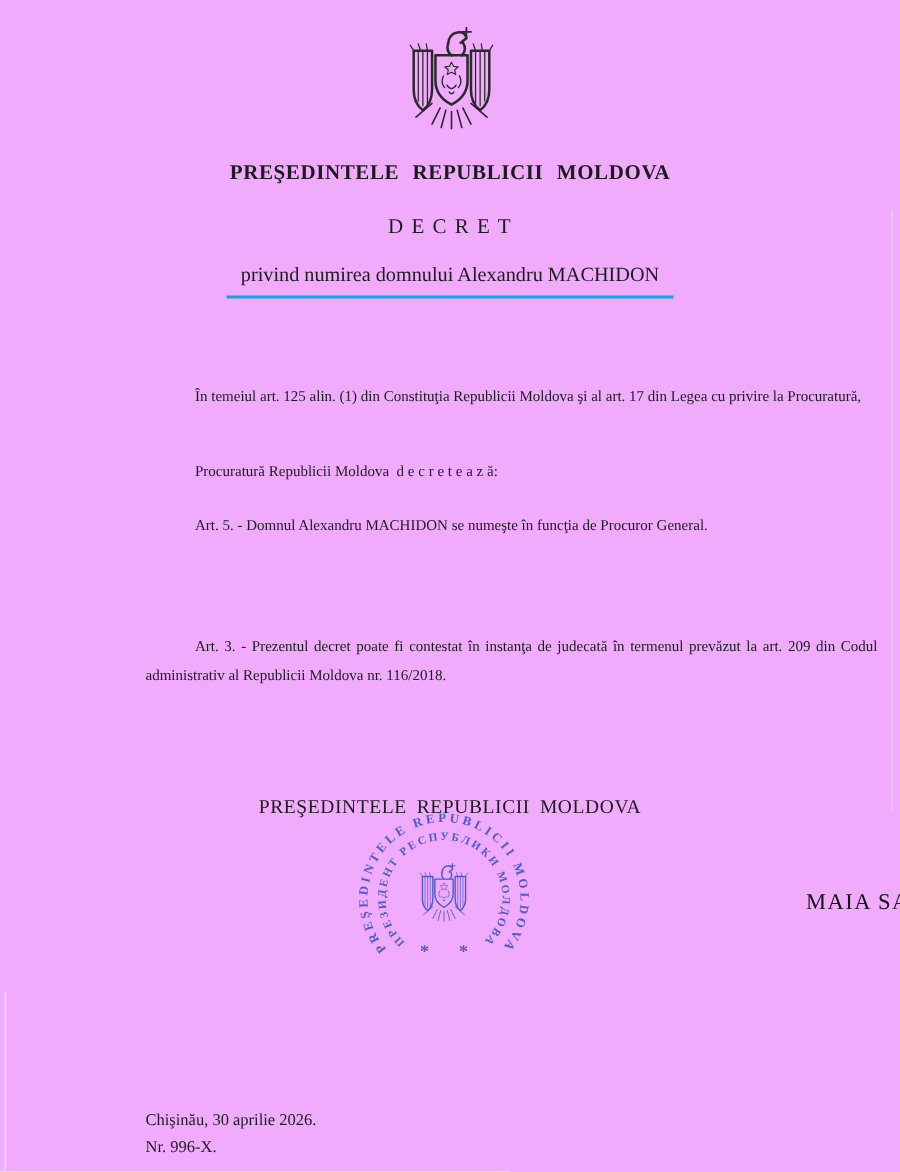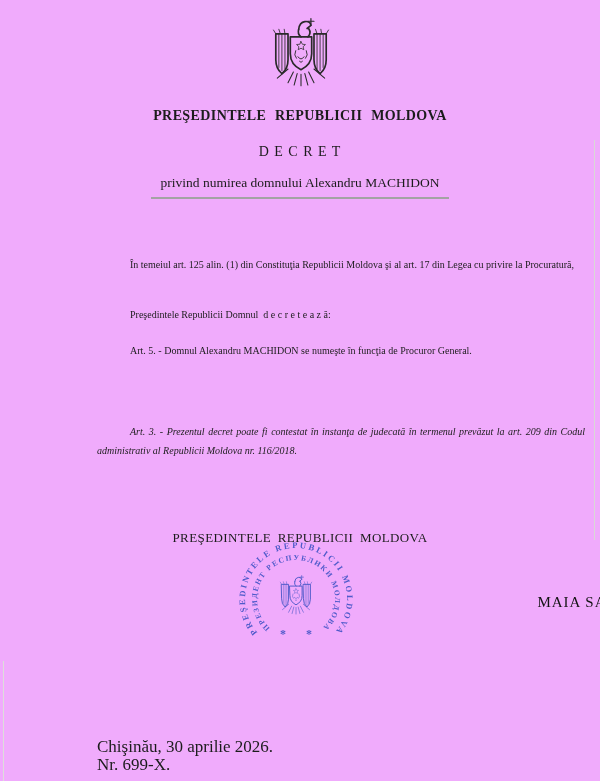--- a/index.html
+++ b/index.html
@@ -23,32 +23,32 @@
     text-align:center;font-size:14px;font-weight:bold;
     letter-spacing:.4px;word-spacing:5px;
   }
   .doc-type{
     position:absolute;left:0;top:144px;width:600px;
     text-align:center;font-size:14px;font-weight:normal;letter-spacing:1px;
   }
   .subject{
     position:absolute;left:151px;top:174px;width:298px;
     text-align:center;font-size:13.5px;line-height:17px;
-    padding-bottom:6px;border-bottom:2px solid #a3a3a3;
+    padding-bottom:6px;border-bottom:2px solid #0ea5e9;
   }
   .body-par{
     position:absolute;left:97px;width:488px;
     font-size:10px;line-height:19px;
     text-align:justify;text-indent:33px;margin:0;
   }
   .p-preamble{top:255px;}
   .p-enacting{top:305px;white-space:pre-wrap;}
   .p-art1{top:341px;}
   .p-art2{top:388px;}
-  .p-art3{top:422px;font-style:italic;}
+  .p-art3{top:422px;}
 
   .sig-title{
     position:absolute;left:0;top:530px;width:600px;
     text-align:center;font-size:13px;letter-spacing:.4px;word-spacing:3px;
     z-index:1;
   }
   .stamp{
     position:absolute;left:230px;top:533px;width:132px;height:132px;
     color:#4254c6;z-index:2;opacity:.92;
   }
@@ -56,21 +56,21 @@
   .stamp .outer{font-size:8.5px;letter-spacing:2.2px;}
   .stamp .inner{font-size:7.5px;letter-spacing:1.6px;}
   .stamp .star{fill:currentColor;font-size:12px;font-weight:bold;}
   .sig-name{
     position:absolute;left:14px;top:594px;width:600px;
     text-align:right;font-size:15px;letter-spacing:1px;
     color:#141414;z-index:3;padding-left:28px;
   }
   .footer{
     position:absolute;left:97px;top:738px;
-    font-size:17px;line-height:18px;
+    font-size:11px;line-height:18px;
   }
 </style>
 </head>
 <body>
 
 <div class="page">
 
   <svg width="0" height="0" style="position:absolute">
     <defs>
       <symbol id="coa" viewBox="0 0 100 110">
@@ -104,21 +104,21 @@
   <div class="header-title">PREŞEDINTELE REPUBLICII MOLDOVA</div>
 
   <div class="doc-type">D E C R E T</div>
 
   <div class="subject">
     <span>privind numirea domnului Alexandru MACHIDON</span><br>
   </div>
 
   <p class="body-par p-preamble">În temeiul art. 125 alin. (1) din Constituţia Republicii Moldova şi al art. 17 din Legea cu privire la Procuratură,</p>
 
-  <p class="body-par p-enacting">Preşedintele Republicii Domnul  d e c r e t e a z ă:</p>
+  <p class="body-par p-enacting">Procuratură Republicii Moldova  d e c r e t e a z ă:</p>
 
   <p class="body-par p-art1">Art. 5. - Domnul Alexandru MACHIDON se numeşte în funcţia de Procuror General.</p>
 
 
   <p class="body-par p-art3">Art. 3. - Prezentul decret poate fi contestat în instanţa de judecată în termenul prevăzut la art. 209 din Codul administrativ al Republicii Moldova nr. 116/2018.</p>
 
   <div class="sig-title">PREŞEDINTELE REPUBLICII MOLDOVA</div>
 
   <svg class="stamp" viewBox="0 0 132 132">
     <defs>
@@ -133,16 +133,16 @@
     </text>
     <use href="#coa" x="44" y="40" width="44" height="48"></use>
     <text class="star" x="50" y="105">*</text>
     <text class="star" x="76" y="105">*</text>
   </svg>
 
   <div class="sig-name">MAIA SANDU</div>
 
   <div class="footer">
     <div>Chişinău, 30 aprilie 2026.</div>
-    <div>Nr. 699-X.</div>
+    <div>Nr. 996-X.</div>
   </div>
 
 </div>
 
 </body></html>

